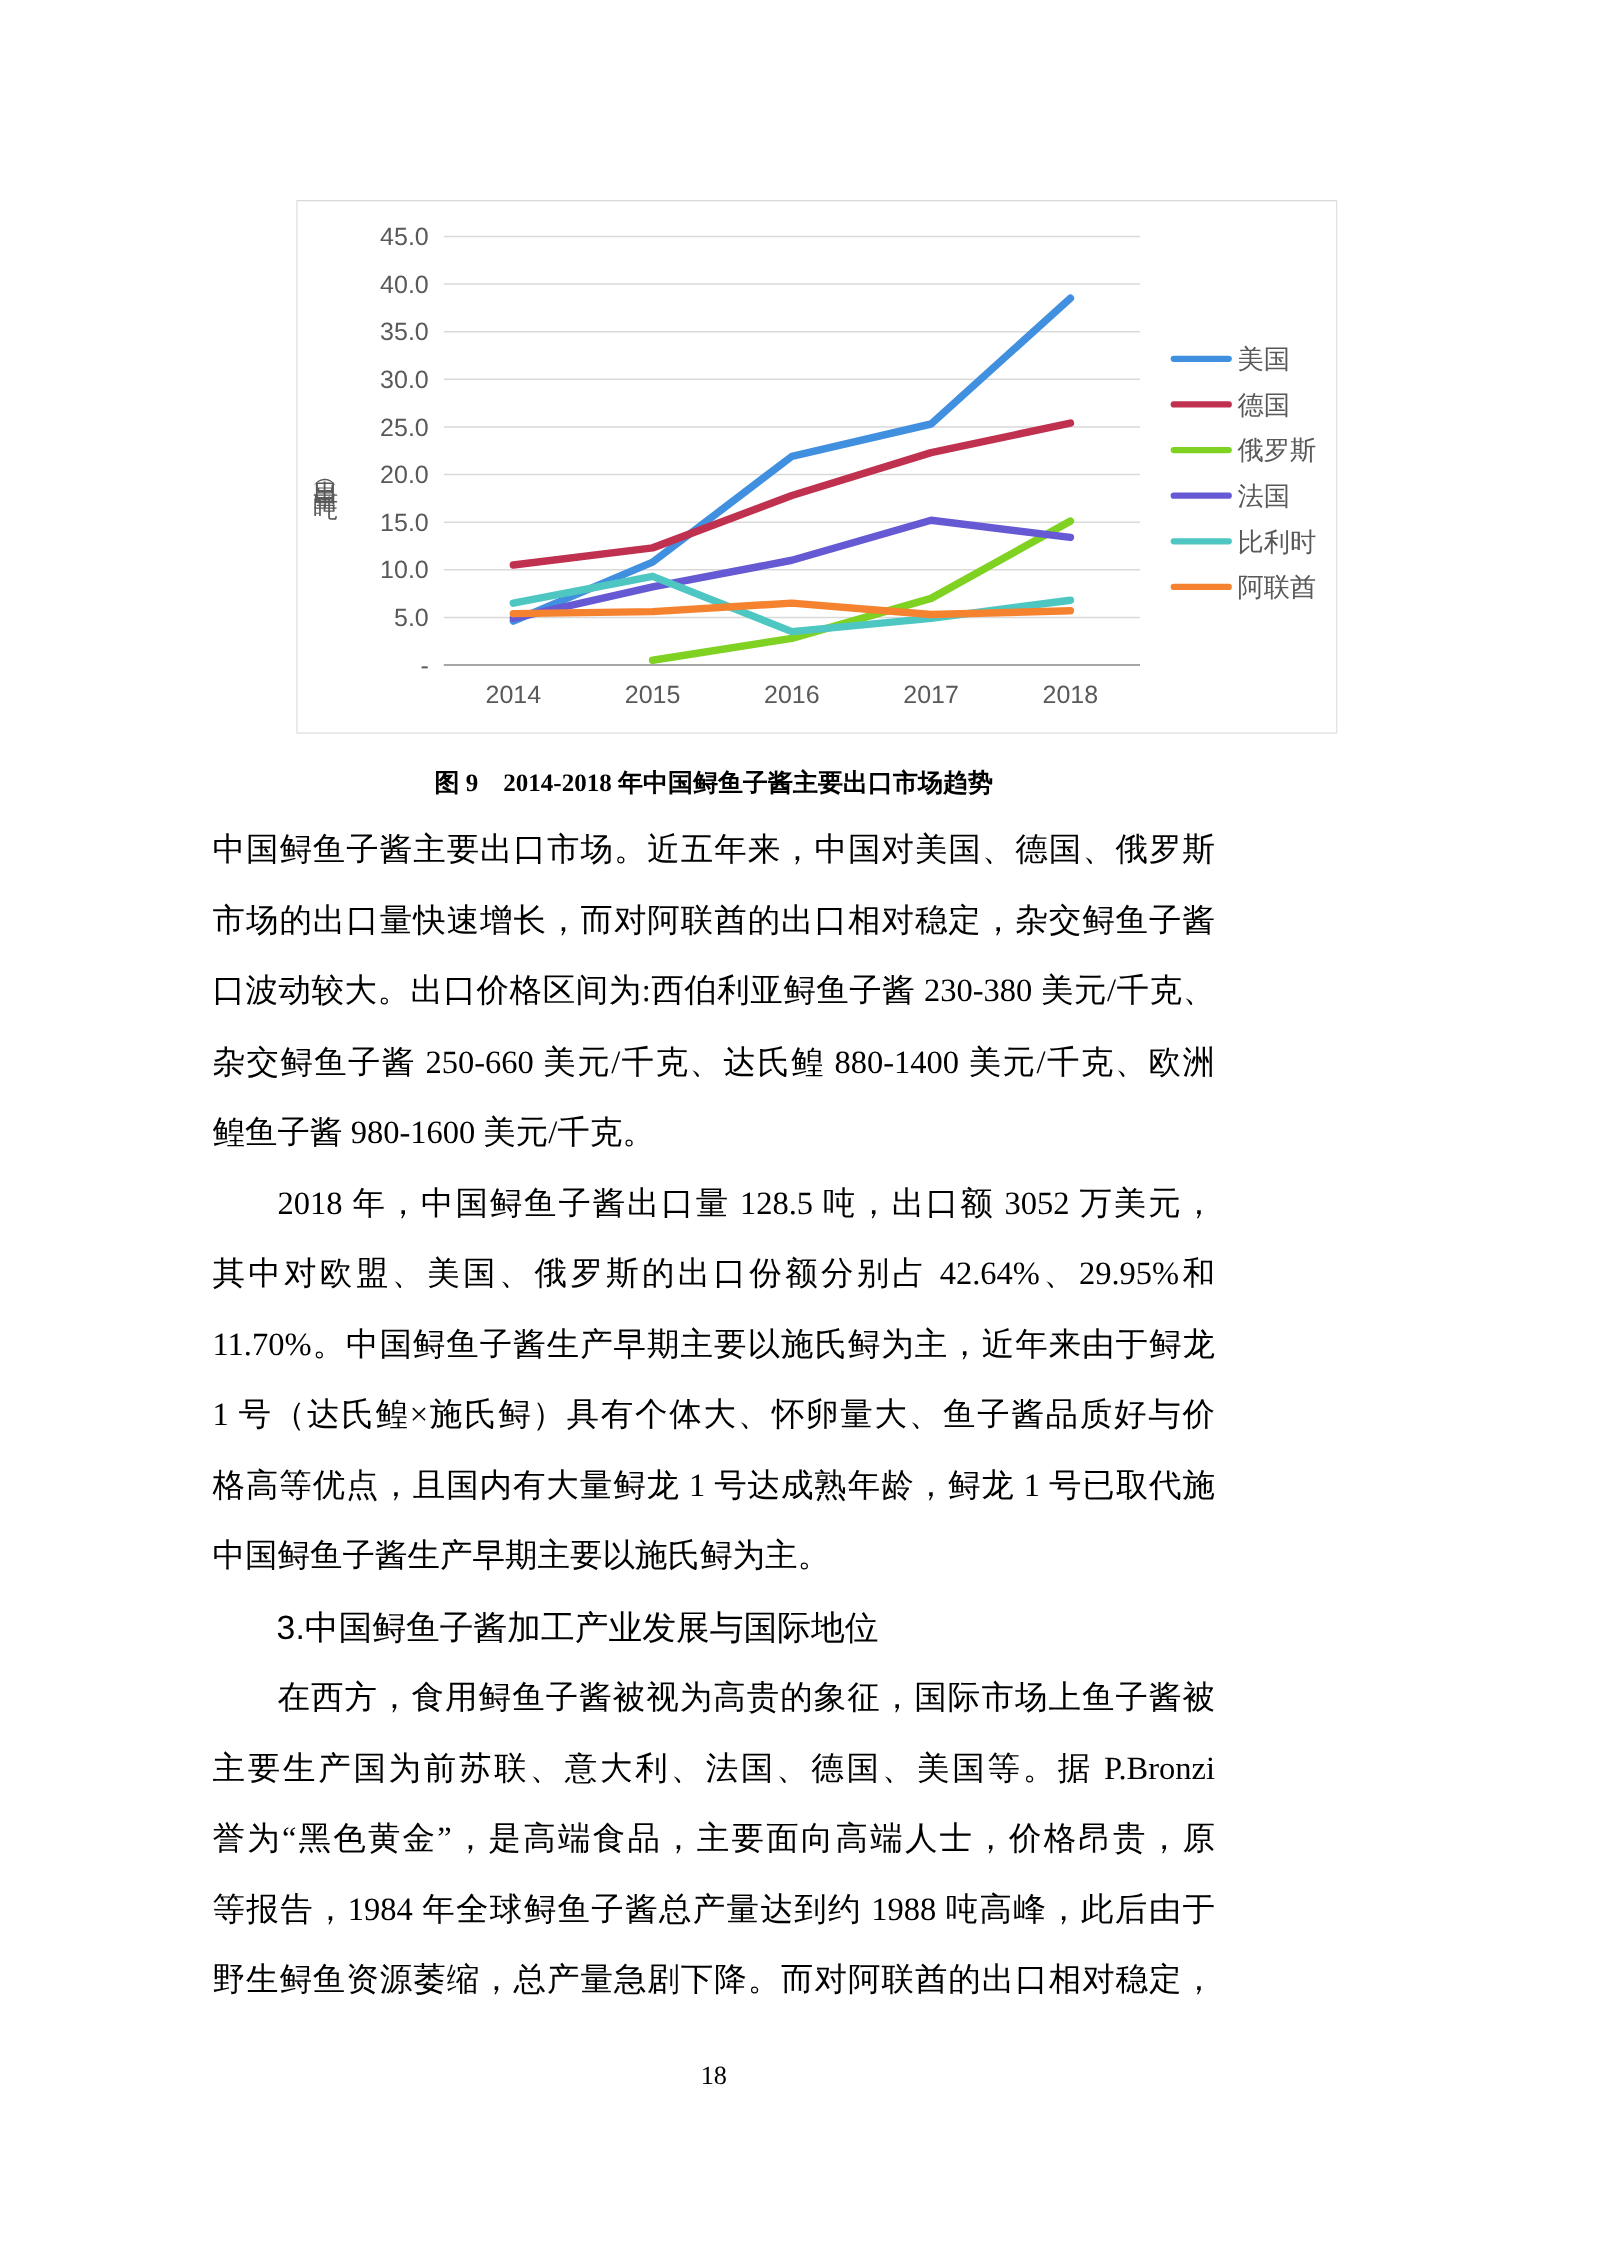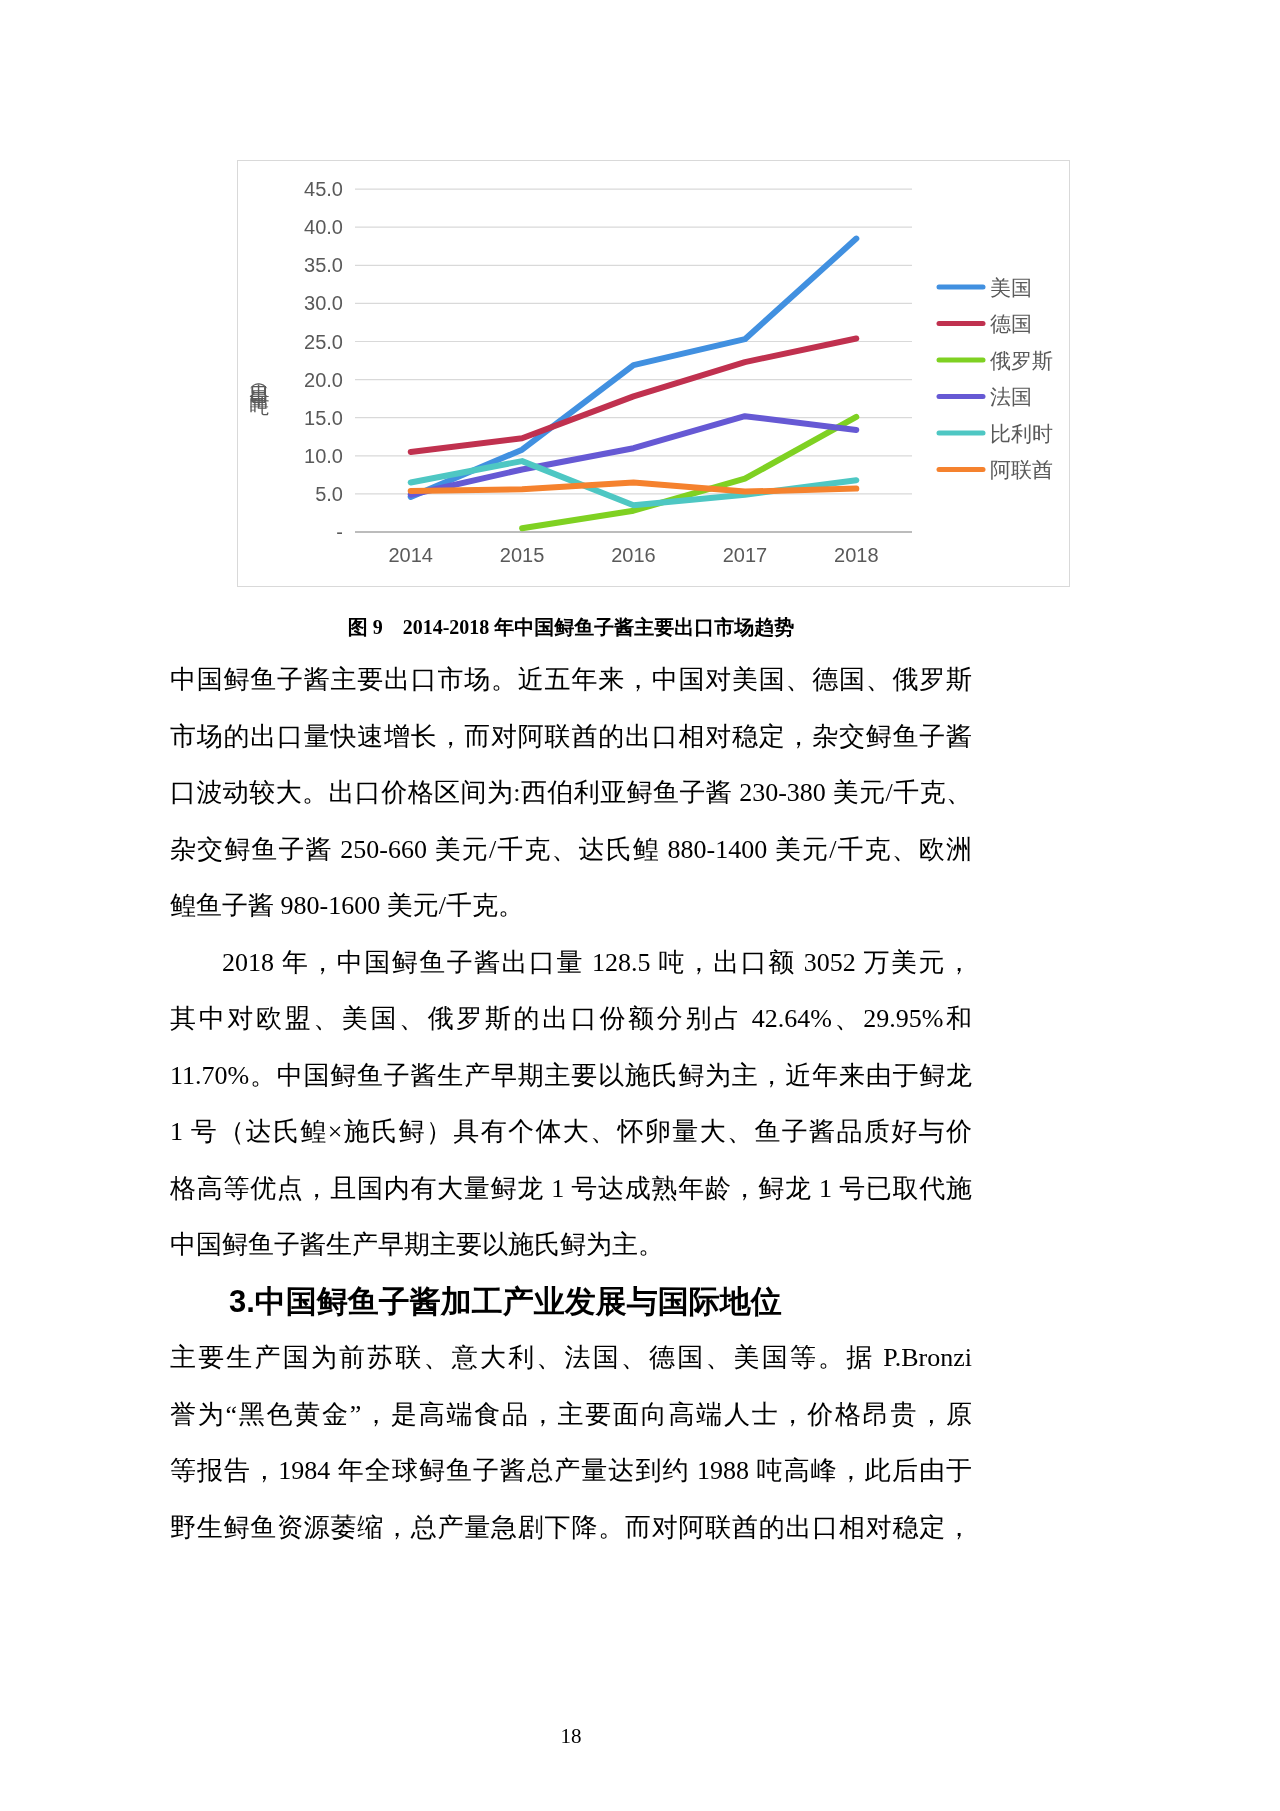--- a/index.html
+++ b/index.html
@@ -23,25 +23,25 @@
     text-align:center;font-size:20px;font-weight:bold;
   }
   .body-text{position:absolute;left:170px;top:652px;width:802px;font-size:26px;}
   .line{
     height:56.5px;line-height:56.5px;overflow:hidden;
     text-align:justify;text-align-last:justify;
   }
   .line.indent{text-indent:2em;}
   .line.flushleft{text-align-last:left;}
   .heading{
-    height:56.5px;line-height:56.5px;font-size:31px;font-weight:bold;text-indent:1.9em;
+    height:56.5px;line-height:56.5px;font-size:27px;font-weight:normal;text-indent:1.9em;
     font-family:"Liberation Sans","DejaVu Sans",sans-serif;
   }
   .page-number{
-    position:absolute;left:170px;top:1724px;width:802px;text-align:center;
+    position:absolute;left:170px;top:1648px;width:802px;text-align:center;
     font-size:21px;color:#000;
   }
 </style>
 </head>
 <body>
 
 <div class="page">
 
   <div class="chart-frame">
     <div class="y-axis-title">出口量（吨）</div>
@@ -106,20 +106,21 @@
     <div class="para">
         <div class="line indent">2018 年，中国鲟鱼子酱出口量 128.5 吨，出口额 3052 万美元，</div>
         <div class="line">其中对欧盟、美国、俄罗斯的出口份额分别占 42.64%、29.95%和</div>
         <div class="line">11.70%。中国鲟鱼子酱生产早期主要以施氏鲟为主，近年来由于鲟龙</div>
         <div class="line">1 号（达氏鳇×施氏鲟）具有个体大、怀卵量大、鱼子酱品质好与价</div>
         <div class="line">格高等优点，且国内有大量鲟龙 1 号达成熟年龄，鲟龙 1 号已取代施</div>
         <div class="line flushleft">中国鲟鱼子酱生产早期主要以施氏鲟为主。</div>
       </div>
     <div class="heading">3.中国鲟鱼子酱加工产业发展与国际地位</div>
     <div class="para">
+        <div class="line indent">在西方，食用鲟鱼子酱被视为高贵的象征，国际市场上鱼子酱被</div>
         <div class="line">主要生产国为前苏联、意大利、法国、德国、美国等。据 P.Bronzi</div>
         <div class="line">誉为“黑色黄金”，是高端食品，主要面向高端人士，价格昂贵，原</div>
         <div class="line">等报告，1984 年全球鲟鱼子酱总产量达到约 1988 吨高峰，此后由于</div>
         <div class="line">野生鲟鱼资源萎缩，总产量急剧下降。而对阿联酋的出口相对稳定，</div>
       </div>
   </div>
 
   <div class="page-number">18</div>
 
 </div>

